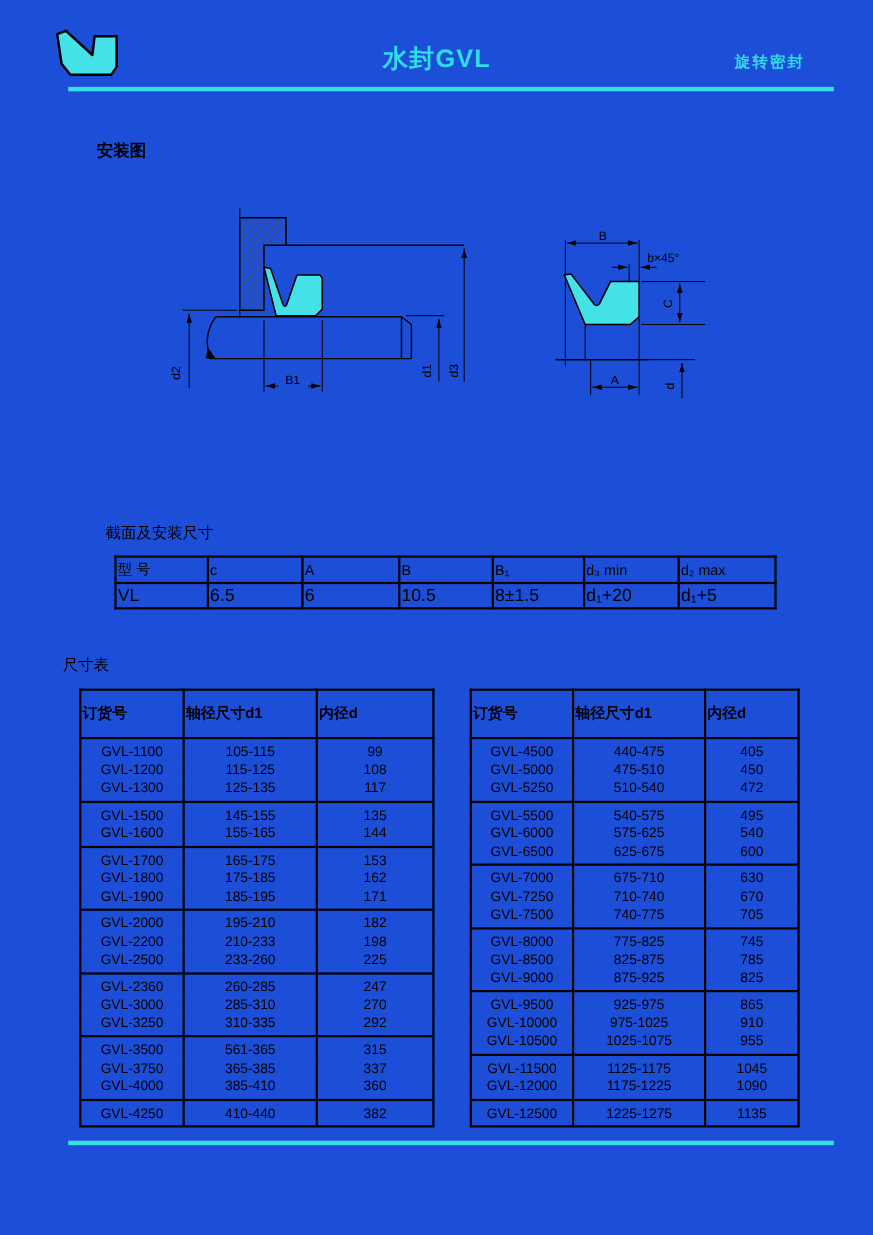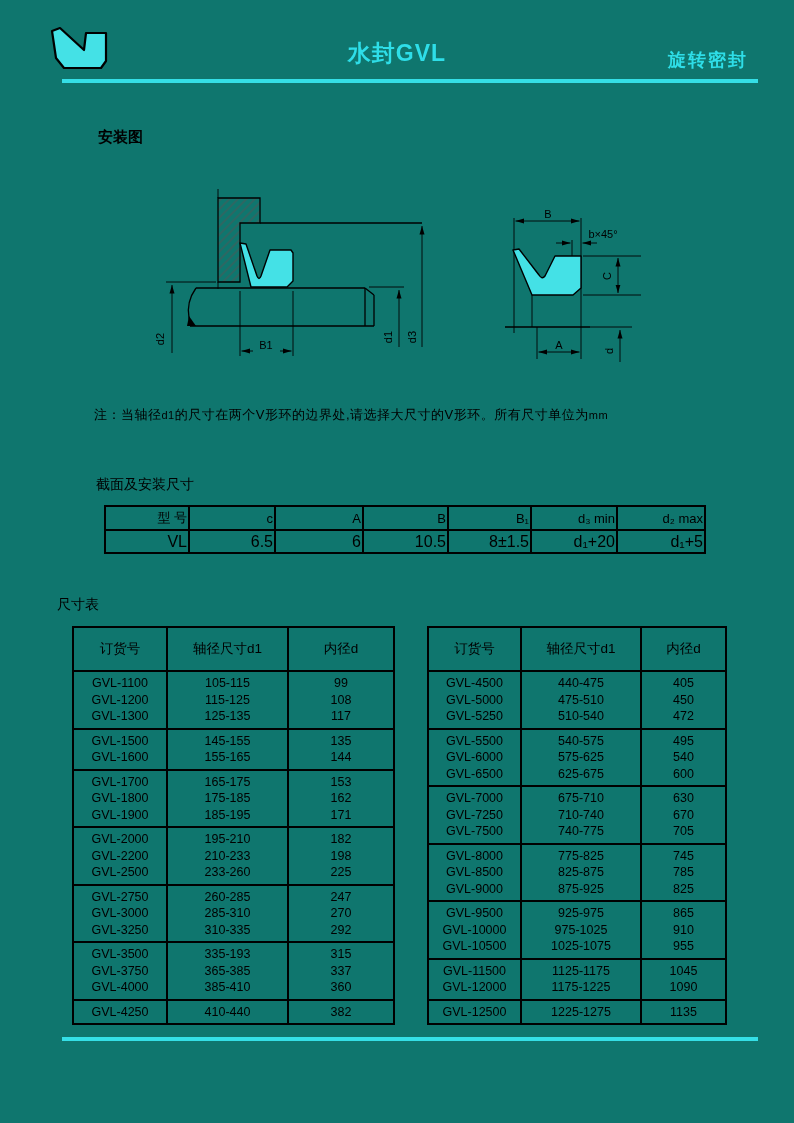--- a/index.html
+++ b/index.html
@@ -1,34 +1,34 @@
 <!DOCTYPE html>
 <html><head>
 <meta charset="utf-8">
 <style>
   html,body{margin:0;padding:0;background:#e8e8e8}
-  .page{position:relative;width:794px;height:1123px;background:#0f766e;margin:0 auto;
+  .page{position:relative;width:794px;height:1123px;background:#1d4ed8;margin:0 auto;
         font-family:"Liberation Sans","DejaVu Sans",sans-serif;color:#000;overflow:hidden}
   .abs{position:absolute}
   .rule{background:#35dfe6;height:4px}
   .title{color:#2edee8;font-weight:bold;font-size:23px;text-align:center;letter-spacing:1px}
-  .corner{color:#2edee8;font-weight:bold;font-size:18px;letter-spacing:2px}
+  .corner{color:#2edee8;font-weight:bold;font-size:14px;letter-spacing:2px}
   .h1{font-size:15px;font-weight:bold}
   .h2{font-size:14px;font-weight:normal}
   .note{font-size:13px;white-space:nowrap;letter-spacing:0.5px}
   .note .small{font-size:11px}
   table{border-collapse:collapse;table-layout:fixed}
   
   .install-tbl{border:2px solid #000}
-  .install-tbl th,.install-tbl td{border:2px solid #000;text-align:right;font-weight:normal}
+  .install-tbl th,.install-tbl td{border:2px solid #000;text-align:left;font-weight:normal}
   .install-tbl th{font-size:13px;height:20px}
   .install-tbl td{font-size:16px;height:19px}
   
   .size-tbl{border:2px solid #000}
-  .size-tbl th{font-size:13.5px;font-weight:normal;height:40px;border:2px solid #000;text-align:center}
+  .size-tbl th{font-size:13.5px;font-weight:bold;height:40px;border:2px solid #000;text-align:left}
   .size-tbl tbody{border-top:2px solid #000;border-bottom:2px solid #000}
   .size-tbl td{font-size:12.5px;line-height:16.5px;padding:0;text-align:center;
                border-left:2px solid #000;border-right:2px solid #000}
   .size-tbl tbody tr:first-child td{padding-top:3px}
   .size-tbl tbody tr:last-child td{padding-bottom:3px}
   svg{display:block}
   svg text{fill:#000;font-size:11px;font-family:"Liberation Sans","DejaVu Sans",sans-serif}
   .thin{stroke:#000;stroke-width:0.9;fill:none}
   .edge{stroke:#000;stroke-width:1.3;fill:none}
 </style>
@@ -40,21 +40,21 @@
   <svg class="abs" style="left:48px;top:26px" width="62" height="46" viewBox="0 0 62 46">
     <path d="M4,5 L12,2 L36,24 L38,7 L58,7 L58,35 L53,42 L16,42 L8,32 Z" stroke="#000" stroke-width="2.2" stroke-linejoin="round" fill="#44e1e6"></path>
   </svg>
 
   <div class="abs title" style="left:0;right:0;top:38px">水封GVL</div>
 
   <div class="abs corner" style="left:668px;top:48px">旋转密封</div>
 
   <div class="abs rule" style="left:62px;top:79px;width:696px"></div>
 
-  <div class="abs h1" style="left:98px;top:128px">安装图</div>
+  <div class="abs h1" style="left:88px;top:128px">安装图</div>
 
   <svg class="abs" style="left:155px;top:183px" width="285" height="180" viewBox="155 183 285 180">
     <defs>
       <pattern id="hatch" patternUnits="userSpaceOnUse" width="6" height="6" patternTransform="rotate(45)">
         <line x1="3" y1="0" x2="3" y2="6" stroke="#555" stroke-width="0.9"></line>
       </pattern>
       <marker id="arr" markerUnits="userSpaceOnUse" markerWidth="10" markerHeight="8" refX="8.5" refY="3.5" orient="auto-start-reverse">
         <path d="M0,1 L8.5,3.5 L0,6 Z" fill="#000"></path>
       </marker>
     </defs>
@@ -139,23 +139,20 @@
       <line class="thin" x1="538.5" y1="352" x2="579.5" y2="352" marker-start="url(#arr)" marker-end="url(#arr)"></line>
       <text x="559" y="349" text-anchor="middle">A</text>
     </g>
 
     <g>
       <line class="thin" x1="620" y1="362" x2="620" y2="330" marker-end="url(#arr)"></line>
       <text transform="rotate(-90 613 351)" x="613" y="351" text-anchor="middle">d</text>
     </g>
   </svg>
 
-  <div class="abs note" style="left:94px;top:406px">
-    <span>注：当轴径</span><span class="small">d1</span><span>的尺寸在两个V形环的边界处,请选择大尺寸的V形环。所有尺寸单位为</span><span class="small">mm</span>
-  </div>
 
   <div class="abs h2" style="left:96px;top:476px">截面及安装尺寸</div>
 
   <table class="abs install-tbl" style="left:104px;top:505px;width:600px">
     <colgroup>
       <col style="width:84px">
         <col style="width:86px">
         <col style="width:88px">
       <col style="width:85px">
         <col style="width:83px">
@@ -259,39 +256,39 @@
           <td>198</td>
         </tr>
         <tr>
           <td>GVL-2500</td>
           <td>233-260</td>
           <td>225</td>
         </tr>
       </tbody>
       <tbody>
         <tr>
-          <td>GVL-2750</td>
+          <td>GVL-2360</td>
           <td>260-285</td>
           <td>247</td>
         </tr>
         <tr>
           <td>GVL-3000</td>
           <td>285-310</td>
           <td>270</td>
         </tr>
         <tr>
           <td>GVL-3250</td>
           <td>310-335</td>
           <td>292</td>
         </tr>
       </tbody>
       <tbody>
         <tr>
           <td>GVL-3500</td>
-          <td>335-193</td>
+          <td>561-365</td>
           <td>315</td>
         </tr>
         <tr>
           <td>GVL-3750</td>
           <td>365-385</td>
           <td>337</td>
         </tr>
         <tr>
           <td>GVL-4000</td>
           <td>385-410</td>

